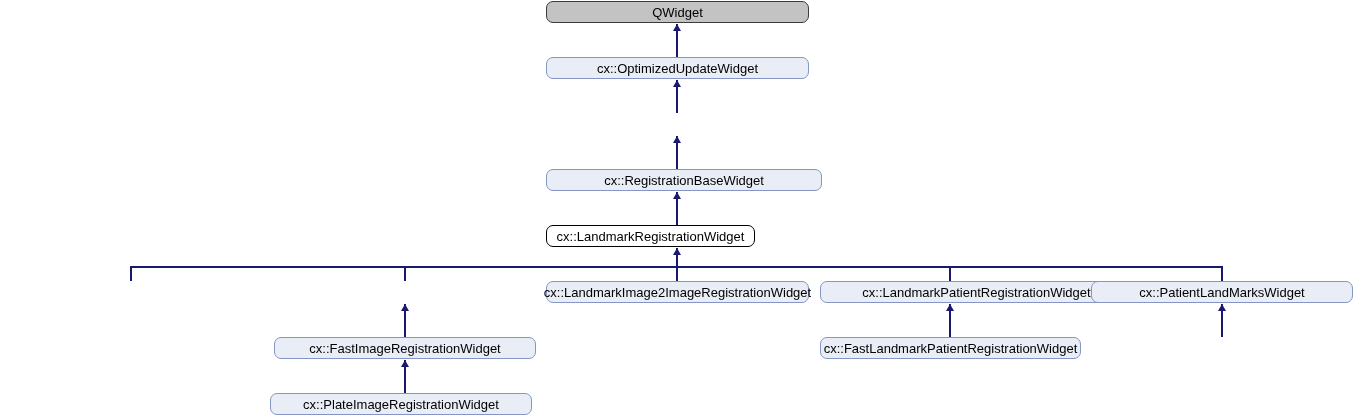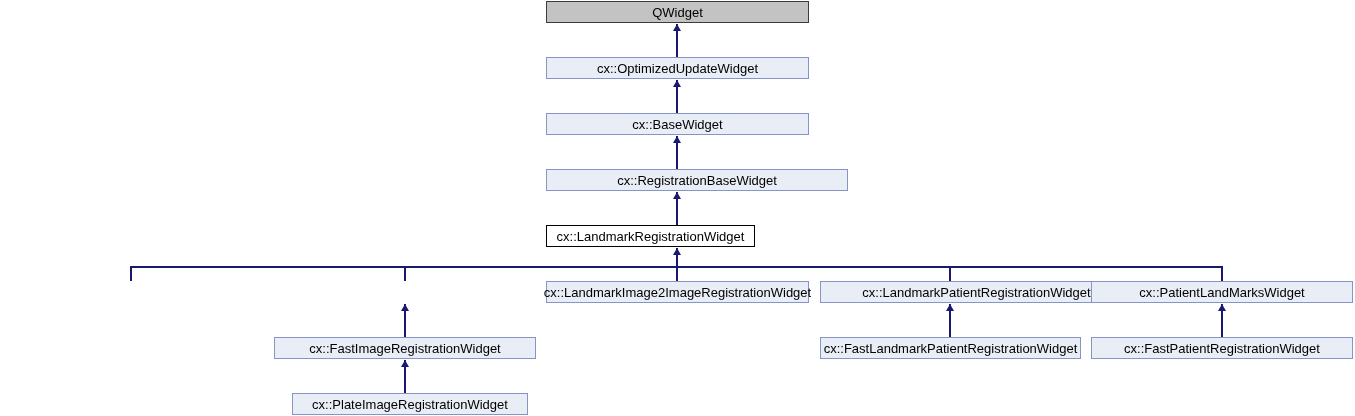--- a/index.html
+++ b/index.html
@@ -12,20 +12,21 @@
   }
   .node{
     position:absolute;
     height:22px;
     box-sizing:border-box;
     display:flex;align-items:center;justify-content:center;
     font-size:13px;
     color:var(--text,#000000);
     white-space:nowrap;
     cursor:pointer;
+    border-radius:7px;
   }
   .node.cls{
     background:var(--class-node-fill,#e8edf6);
     border:1px solid var(--class-node-border,#8595c5);
   }
   .node.ext{
     background:var(--external-node-fill,#c3c3c3);
     border:1px solid var(--external-node-border,#3c3c3c);
   }
   .node.cur{
@@ -76,35 +77,33 @@
   <div class="vl" style="left:949px;top:304px;height:33px"></div>
   <div class="arr" style="left:946px;top:304px"></div>
 
   <div class="vl" style="left:1221px;top:304px;height:33px"></div>
   <div class="arr" style="left:1218px;top:304px"></div>
 
   <div class="node ext" style="left:546px;top:1px;width:263px">QWidget</div>
 
   <div class="node cls" style="left:546px;top:57px;width:263px">cx::OptimizedUpdateWidget</div>
 
-  <div class="node cls" style="left:546px;top:113px;width:263px">cx::BaseWidget</div>
 
-  <div class="node cls" style="left:546px;top:169px;width:302px">cx::RegistrationBaseWidget</div>
+  <div class="node cls" style="left:546px;top:169px;width:276px">cx::RegistrationBaseWidget</div>
 
   <div class="node cur" style="left:546px;top:225px;width:209px">cx::LandmarkRegistrationWidget</div>
 
 
 
   <div class="node cls" style="left:546px;top:281px;width:263px">cx::LandmarkImage2ImageRegistrationWidget</div>
 
   <div class="node cls" style="left:820px;top:281px;width:313px">cx::LandmarkPatientRegistrationWidget</div>
 
   <div class="node cls" style="left:1091px;top:281px;width:262px">cx::PatientLandMarksWidget</div>
 
   <div class="node cls" style="left:274px;top:337px;width:262px">cx::FastImageRegistrationWidget</div>
 
   <div class="node cls" style="left:820px;top:337px;width:261px">cx::FastLandmarkPatientRegistrationWidget</div>
 
-  <div class="node cls" style="left:1091px;top:337px;width:262px">cx::FastPatientRegistrationWidget</div>
 
-  <div class="node cls" style="left:292px;top:393px;width:236px">cx::PlateImageRegistrationWidget</div>
+  <div class="node cls" style="left:270px;top:393px;width:262px">cx::PlateImageRegistrationWidget</div>
 
 </div>
 
 </body></html>

